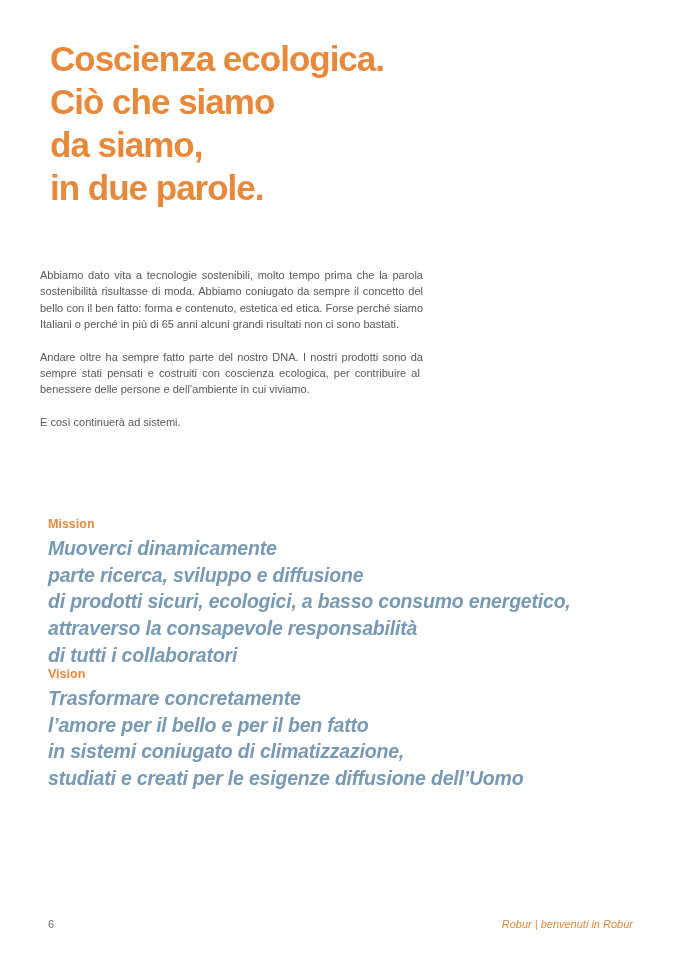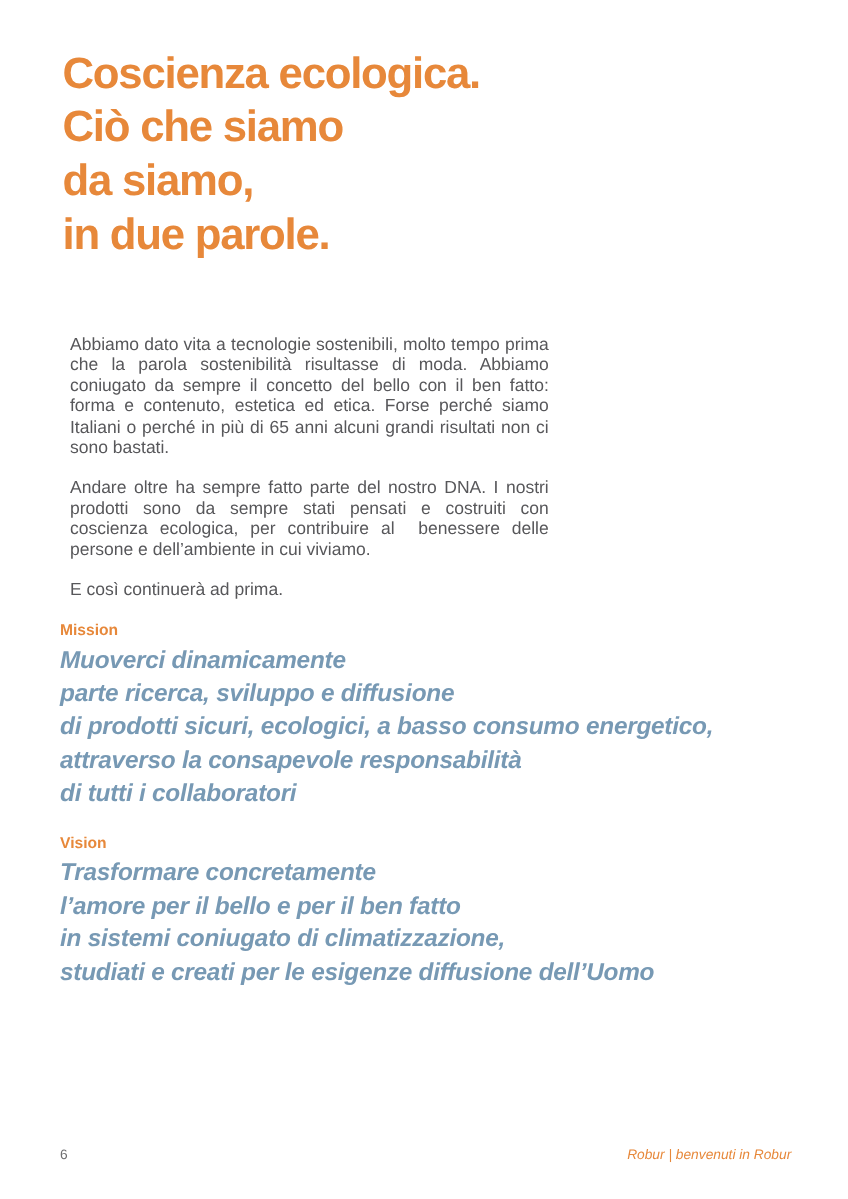--- a/index.html
+++ b/index.html
@@ -26,33 +26,33 @@
     top: 37px;
     font-size: 35px;
     line-height: 43px;
     font-weight: 700;
     letter-spacing: -1px;
     color: var(--accent-orange);
   }
 
   .intro {
     position: absolute;
-    left: 56px;
+    left: 40px;
     top: 267px;
     width: 383px;
-    font-size: 14px;
+    font-size: 11px;
     line-height: 16.4px;
     color: var(--body-gray);
     text-align: justify;
   }
   .intro p { margin: 0 0 16px 0; }
   .intro p:last-child { text-align: left; }
 
   .quote-section { position: absolute; left: 48px; }
-  .quote-section.mission { top: 496px; }
+  .quote-section.mission { top: 516px; }
   .quote-section.vision { top: 666px; }
 
   .section-label {
     font-size: 12.5px;
     line-height: 16px;
     font-weight: 700;
     color: var(--accent-orange);
     margin-bottom: 3px;
   }
 
@@ -95,21 +95,21 @@
   <h1 class="heading">
     <div>Coscienza ecologica.</div>
     <div>Ciò che siamo</div>
     <div>da siamo,</div>
     <div>in due parole.</div>
   </h1>
 
   <div class="intro">
     <p>Abbiamo dato vita a tecnologie sostenibili, molto tempo prima che la parola sostenibilità risultasse di moda. Abbiamo coniugato da sempre il concetto del bello con il ben fatto: forma e contenuto, estetica ed etica. Forse perché siamo Italiani o perché in più di 65 anni alcuni grandi risultati non ci sono bastati.</p>
     <p>Andare oltre ha sempre fatto parte del nostro DNA. I nostri prodotti sono da sempre stati pensati e costruiti con coscienza ecologica, per contribuire al&nbsp; benessere delle persone e dell’ambiente in cui viviamo.</p>
-    <p>E così continuerà ad prima.</p>
+    <p>E così continuerà ad sistemi.</p>
   </div>
 
   <section class="quote-section mission">
     <div class="section-label">Mission</div>
     <div class="quote-line">Muoverci dinamicamente</div>
     <div class="quote-line">parte ricerca, sviluppo e diffusione</div>
     <div class="quote-line">di prodotti sicuri, ecologici, a basso consumo energetico,</div>
     <div class="quote-line">attraverso la consapevole responsabilità</div>
     <div class="quote-line">di tutti i collaboratori</div>
   </section>

